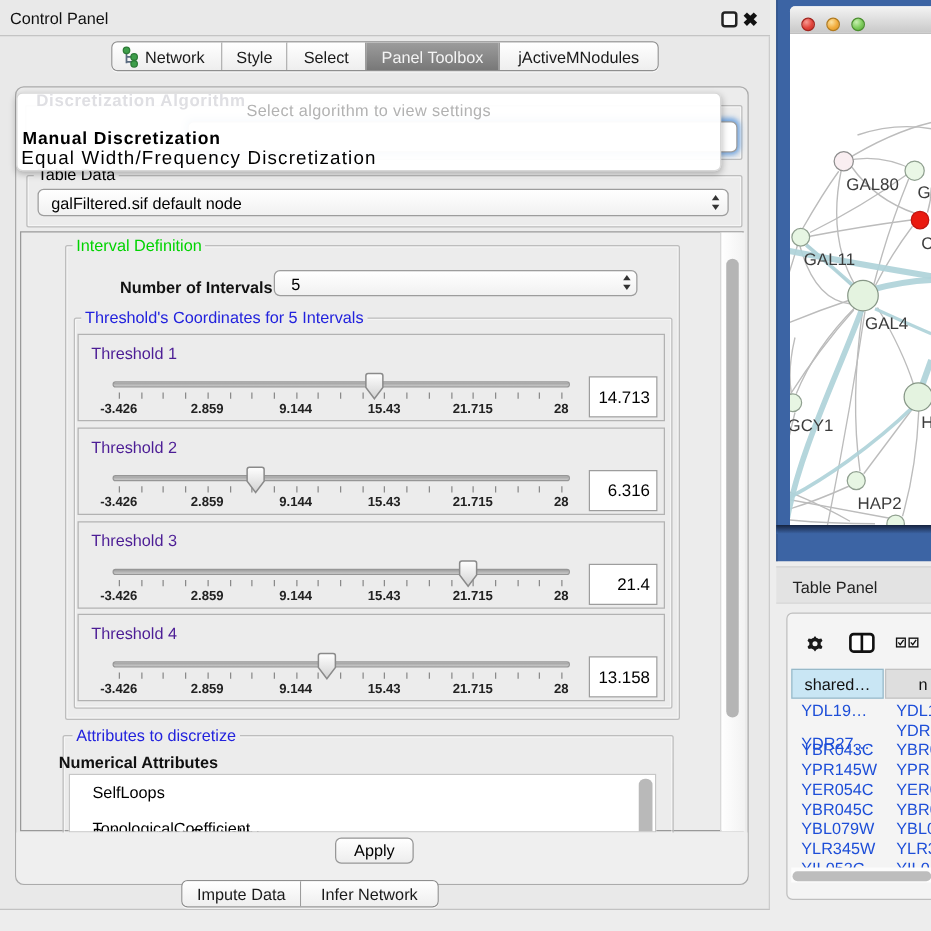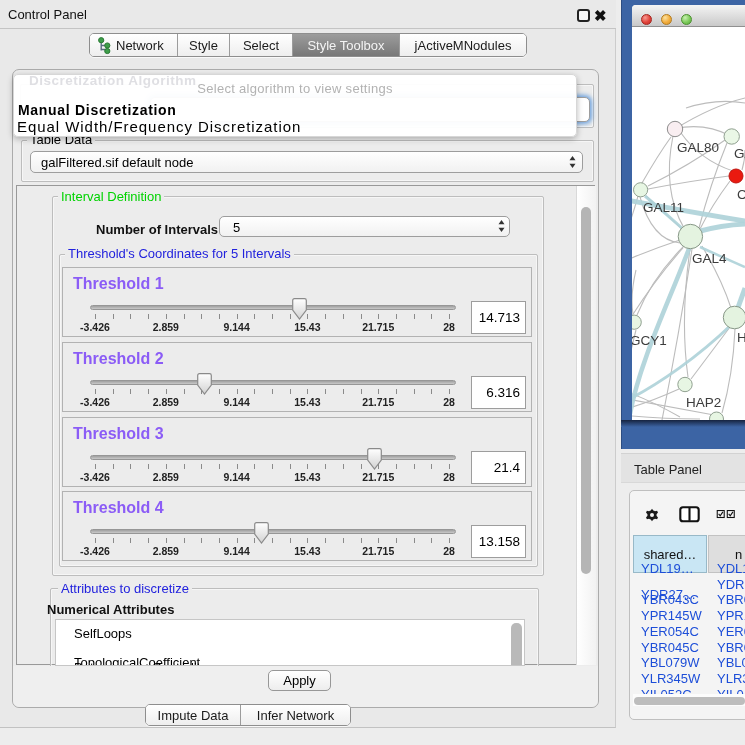--- a/index.html
+++ b/index.html
@@ -41,21 +41,21 @@
 
 #idg{left:52px;top:196px;width:490px;height:378px;}
 #idgtitle{left:58px;top:190px;color:#00d300;}
 #noi{left:96px;top:222px;font-size:13px;font-weight:bold;color:#111;}
 #noicombo{left:219px;top:216px;width:291px;height:21px;background:linear-gradient(#ffffff,#f1f1f1);border:1px solid #9d9d9d;border-radius:5px;box-sizing:border-box;}
 #noicombo span{position:absolute;left:13px;top:3px;font-size:13px;}
 
 #thg{left:59px;top:254px;width:477px;height:311px;}
 #thgtitle{left:65px;top:247px;color:#2222dd;}
 .tbox{position:absolute;left:62px;width:470px;height:70px;border:1px solid #b2b2b2;background:#ececec;box-sizing:border-box;}
-.tlab{position:absolute;left:10px;top:7px;font-size:16px;font-weight:bold;color:#8b5cf6;}
+.tlab{position:absolute;left:10px;top:7px;font-size:13px;font-weight:normal;color:#4c1d95;}
 .track{position:absolute;left:27px;top:37px;width:366px;height:5px;background:linear-gradient(#9f9f9f,#c9c9c9);border:1px solid #969696;border-radius:3px;box-sizing:border-box;}
 .vbox{position:absolute;left:408px;top:33px;width:55px;height:33px;background:#fff;border:1px solid #9d9d9d;box-sizing:border-box;}
 .vbox span{position:absolute;right:5px;top:8px;font-size:13.5px;color:#000;}
 .tlabels{position:absolute;top:53px;left:0;width:470px;height:12px;font-size:10.5px;font-weight:bold;color:#222;}
 .tlabels span{position:absolute;transform:translateX(-50%);}
 .thumb{position:absolute;top:30px;width:15px;height:22px;}
 
 #atg{left:50px;top:588px;width:487px;height:90px;}
 #atgtitle{left:58px;top:582px;color:#2222dd;}
 #numattr{left:47px;top:602px;font-size:13px;font-weight:bold;color:#111;}
@@ -74,21 +74,21 @@
 
 #rightbg{left:617px;top:0;width:128px;height:745px;background:#ededed;}
 #blueframe{left:621px;top:0;width:124px;height:449px;background:#3c64a4;border-left:1px solid #2d4d82;box-sizing:border-box;}
 #innerwin{left:632px;top:5px;width:113px;height:415px;background:#fff;border-radius:4px 0 0 0;}
 #innertitle{left:632px;top:5px;width:113px;height:22px;background:linear-gradient(#f4f4f4,#c9c9c9);border-bottom:1px solid #909090;border-radius:4px 0 0 0;box-sizing:border-box;}
 .tl{position:absolute;top:9px;width:11px;height:11px;border-radius:50%;box-sizing:border-box;}
 #winshadow{left:621px;top:420px;width:124px;height:7px;background:linear-gradient(#16233f,#3c64a4);}
 #tpbar{left:621px;top:453px;width:124px;height:30px;background:#e3e3e3;border-top:1px solid #d2d2d2;border-bottom:1px solid #d8d8d8;box-sizing:border-box;}
 #tpbar span{position:absolute;left:13px;top:8px;font-size:13px;color:#222;}
 #tablebox{left:629px;top:490px;width:130px;height:230px;background:#f4f4f4;border:1px solid #bfbfbf;border-radius:5px;box-sizing:border-box;}
-.hcell{position:absolute;top:535px;height:38px;box-sizing:border-box;font-size:13px;color:#111;display:flex;align-items:center;justify-content:center;}
+.hcell{position:absolute;top:535px;height:24px;box-sizing:border-box;font-size:13px;color:#111;display:flex;align-items:center;justify-content:center;}
 #hc1{left:633px;width:74px;background:#c9e6f4;border:1px solid #98b9c8;}
 #hc2{left:708px;width:61px;background:#dedede;border:1px solid #c2c2c2;}
 .trow{position:absolute;font-size:13px;color:#1d4ed8;white-space:pre;}
 #hscroll{left:633px;top:694px;width:112px;height:12px;background:#fcfcfc;}
 #hthumb{left:634px;top:696.5px;width:111px;height:8px;background:#bdbdbd;border-radius:4px;}
 svg{position:absolute;overflow:visible;}
 </style>
 </head>
 <body>
 
@@ -102,21 +102,21 @@
   <div style="width:88px;padding-left:26px;justify-content:flex-start;">
     <svg width="13" height="18" viewBox="0 0 13 18" style="position:absolute;left:8px;top:2px;">
       <path d="M3.2 6 V14.5 M3.2 9.5 H9 M3.2 13.5 H9" stroke="#5a6b80" stroke-width="1.4" fill="none"></path>
       <circle cx="3.2" cy="4.2" r="2.6" fill="#3e9e4a" stroke="#2c7a36"></circle>
       <circle cx="9.3" cy="9.5" r="2.6" fill="#3e9e4a" stroke="#2c7a36"></circle>
       <circle cx="9.3" cy="15" r="2.6" fill="#3e9e4a" stroke="#2c7a36"></circle>
     </svg>
     Network</div>
   <div style="width:52px;">Style</div>
   <div style="width:63px;">Select</div>
-  <div style="width:107px;" class="sel">Style Toolbox</div>
+  <div style="width:107px;" class="sel">Panel Toolbox</div>
   <div style="width:126px;">jActiveMNodules</div>
 </div>
 
 <div class="abs" id="tabpanel"></div>
 
 <div class="group" id="dag"></div>
 <div class="abs" id="dacombo"></div>
 
 <div class="group" id="tdg"></div>
 <div class="gtitle abs" id="tdgtitle">Table Data</div>

